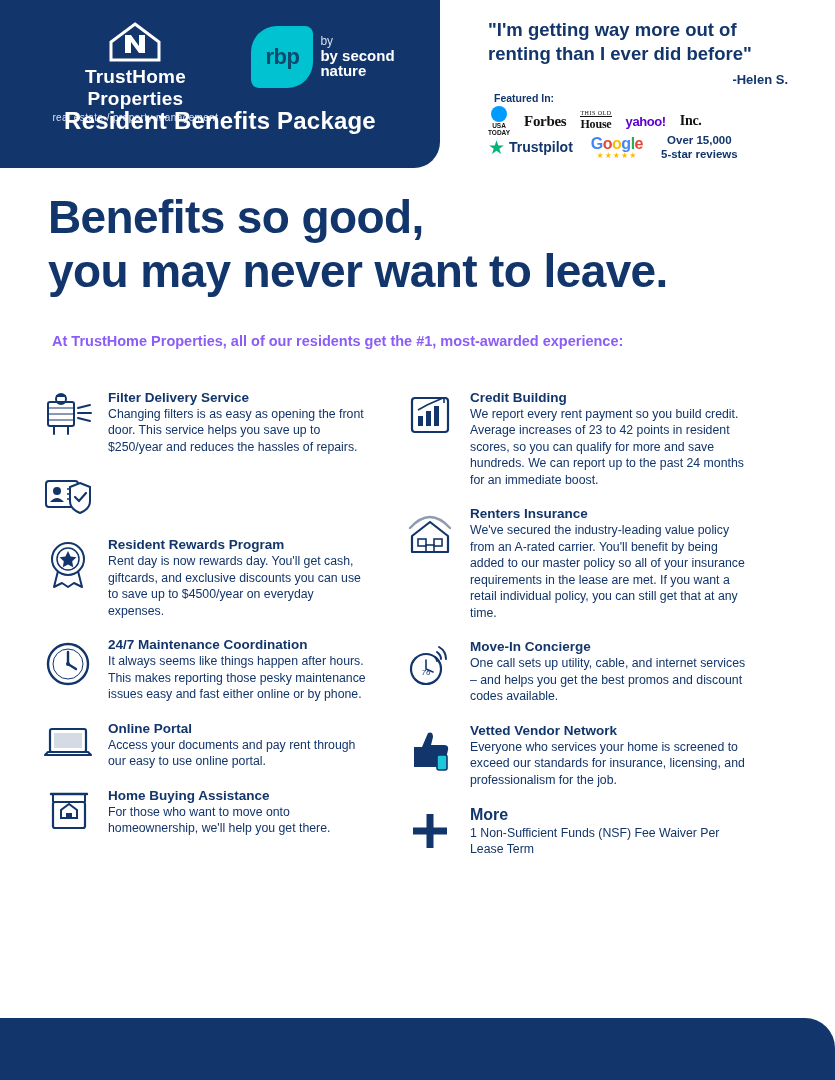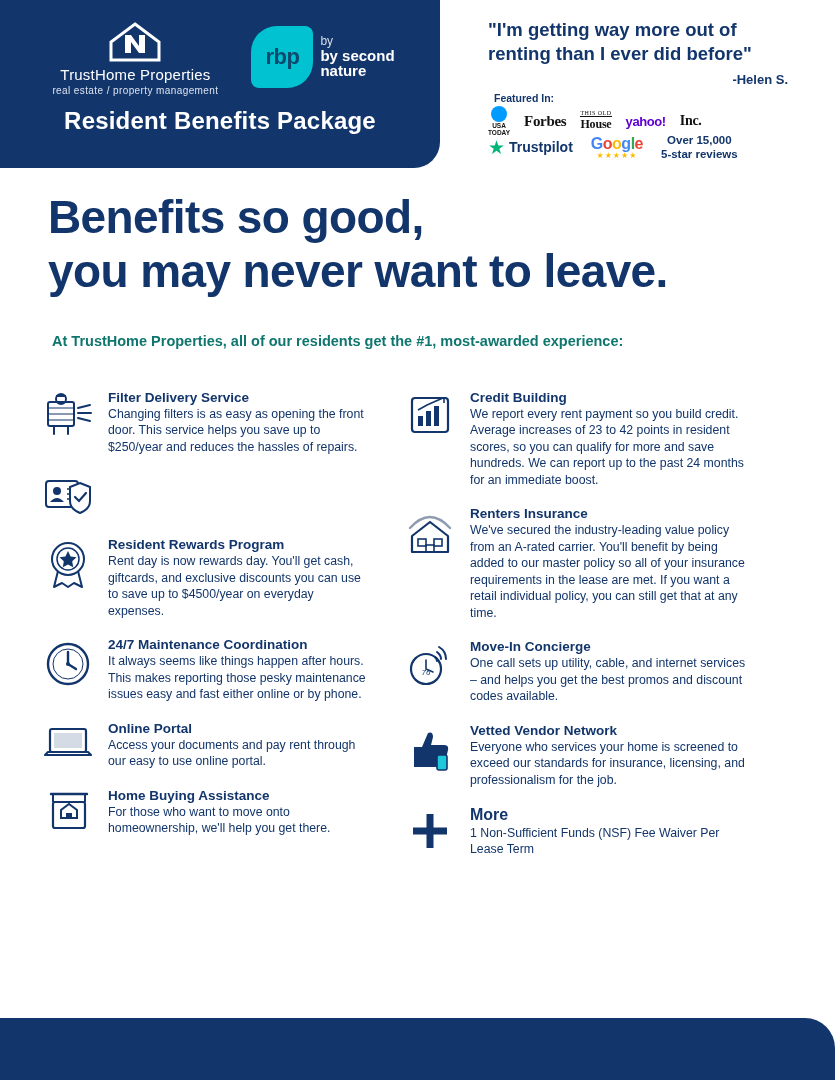--- a/index.html
+++ b/index.html
@@ -21,21 +21,21 @@
   .header-right {
     position: absolute; left: 440px; top: 0; width: 395px; height: 168px;
     background: #ffffff;
   }
   .logos-row {
     position: absolute; top: 22px; left: 0; width: 440px;
     display: flex; align-items: flex-start; justify-content: center; gap: 26px;
   }
   .th-logo { width: 180px; text-align: center; color: #fff; }
   .th-mark { width: 56px; height: 40px; margin: 0 auto 4px; position: relative; }
-  .th-name { font-size: 15px; font-weight: 400; letter-spacing: .2px; }
+  .th-name { font-size: 19px; font-weight: 700; letter-spacing: .2px; }
   .th-sub { font-size: 10px; letter-spacing: .4px; margin-top: 2px; color:#dbe3ef; }
 
   .rbp-logo { display: flex; align-items: center; gap: 7px; padding-top: 4px; }
   .rbp-blob {
     width: 62px; height: 62px; background: #00c2d1; position: relative;
     border-radius: 26px 8px 26px 8px;
     display: flex; align-items: center; justify-content: center;
   }
   .rbp-blob span { color: #0c4a6e; font-size: 22px; font-weight: 700; letter-spacing: -.5px; }
   .sn-wrap { color: #fff; line-height: 1.05; }
@@ -86,21 +86,21 @@
   .goog-stars { color:#FBBC05; font-size: 8px; letter-spacing: 1px; margin-top:-2px;}
   .reviews-txt { font-size: 11.5px; font-weight: 700; color:#12356b; line-height:1.25; text-align:center;}
 
   
   .headline {
     position: absolute; left: 48px; top: 190px; width: 760px;
     color: #12356b; font-size: 46px; font-weight: 700; line-height: 1.18; letter-spacing: -.6px;
   }
   .subhead {
     position: absolute; left: 52px; top: 333px; width: 760px;
-    color: #0f766e; font-size: 14.5px; font-weight: 700;
+    color: #8b5cf6; font-size: 14.5px; font-weight: 700;
   }
 
   
   .cols { position: absolute; top: 390px; left: 0; width: 763px; display: flex; }
   .col { width: 400px; padding: 0 14px 0 40px; }
   .col.right { padding-left: 20px; }
   .benefit { display: flex; gap: 12px; margin-bottom: 18px; }
   .benefit .ico { width: 56px; min-width: 56px; display:flex; align-items:flex-start; justify-content:center; padding-top:2px;font-style:italic; }
   .benefit .txt { flex: 1; }
   .b-title { color:#12356b; font-size: 13.5px; font-weight: 700; margin-bottom: 1px; }

